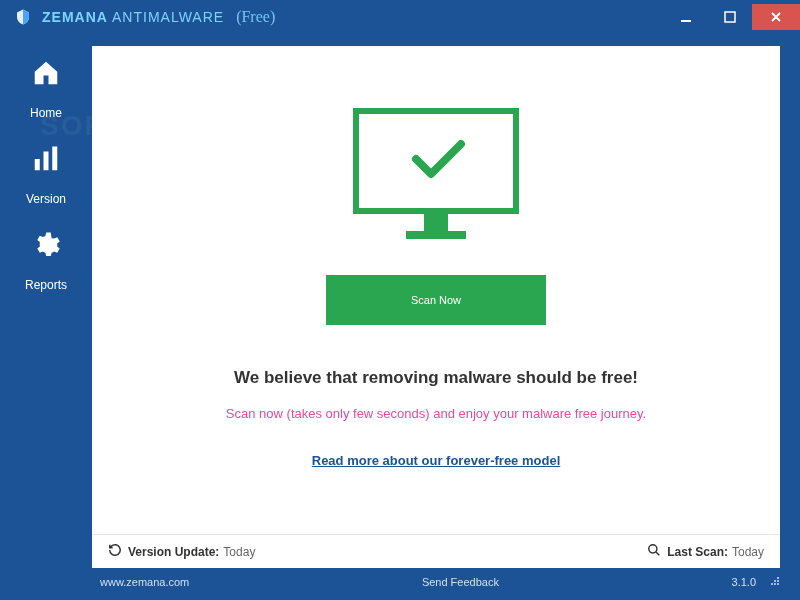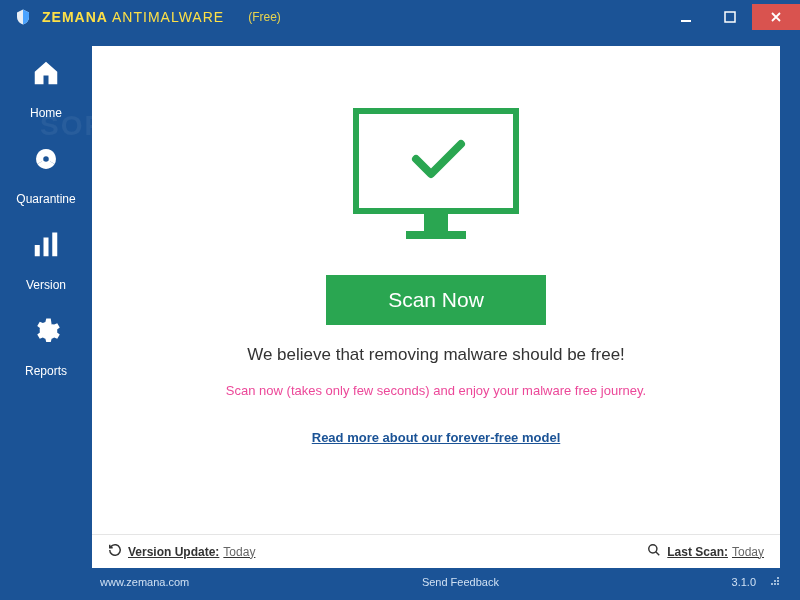--- a/index.html
+++ b/index.html
@@ -1,35 +1,35 @@
 <!DOCTYPE html>
 <html><head>
 <meta charset="utf-8">
 <style>
 * { margin: 0; padding: 0; box-sizing: border-box; }
 body { font-family: "Segoe UI", Arial, sans-serif; width: 800px; height: 600px; overflow: hidden; background: #1b5396; }
-.titlebar { height: 34px; background: #1b5396; display: flex; align-items: center; padding-left: 14px; color: #fde047; }
+.titlebar { height: 34px; background: #1b5396; display: flex; align-items: center; padding-left: 14px; color: #7dd3fc; }
 .titlebar .logo { width: 18px; height: 18px; margin-right: 10px; }
 .titlebar .title { font-size: 14px; letter-spacing: 1px; }
 .titlebar .title b { font-weight: 600; }
-.titlebar .edition { font-size: 12px; margin-left: 24px; opacity: .9; }
+.titlebar .edition { font-size: 16px; margin-left: 12px; opacity: .9; font-family: Liberation Serif, serif; }
 .titlebar .spacer { flex: 1; }
 .winbtn { width: 44px; height: 26px; display: flex; align-items: center; justify-content: center; color: #fff; cursor: pointer; }
 .winbtn.close { background: #d9534f; width: 48px; }
 .content { display: flex; height: calc(600px - 34px - 24px); }
 .sidebar { width: 92px; padding-top: 22px; display: flex; flex-direction: column; align-items: center; gap: 22px; }
 .nav-item { display: flex; flex-direction: column; align-items: center; gap: 16px; color: #fff; font-size: 12px; cursor: pointer; }
 .nav-item .icon { width: 34px; height: 34px; display: flex; align-items: center; justify-content: center; }
 .main { flex: 1; margin: 12px 20px 8px 0; background: #fff; position: relative; display: flex; flex-direction: column; align-items: center; }
 .monitor { margin-top: 55px; }
-.scan-btn { margin-top: 20px; width: 220px; height: 50px; background: #2aa651; color: #fff; font-size: 21px; border: none; cursor: pointer; display: flex; align-items: center; justify-content: center; }
-.headline { margin-top: 20px; font-size: 17px; font-weight: 400; color: #333; }
+.scan-btn { margin-top: 20px; width: 220px; height: 50px; background: #2aa651; color: #fff; font-size: 11px; border: none; cursor: pointer; display: flex; align-items: center; justify-content: center; }
+.headline { margin-top: 43px; font-size: 17px; font-weight: 700; color: #333; }
 .subtext { margin-top: 18px; font-size: 13px; color: #ec4899; }
 .readmore { margin-top: 32px; font-size: 13px; color: #1b5396; text-decoration: underline; cursor: pointer; font-weight: 600; }
-.statusbar { position: absolute; bottom: 0; left: 0; right: 0; height: 34px; border-top: 1px solid #e5e5e5; display: flex; align-items: center; padding: 0 16px; font-size: 12px; color: #333; text-decoration: underline; }
+.statusbar { position: absolute; bottom: 0; left: 0; right: 0; height: 34px; border-top: 1px solid #e5e5e5; display: flex; align-items: center; padding: 0 16px; font-size: 12px; color: #333; }
 .statusbar .sp { flex: 1; }
 .statusbar .lbl { font-weight: 600; margin: 0 4px 0 6px; }
 .statusbar .val { color: #666; }
 .footer { height: 24px; background: #1b5396; color: #cfe0f3; font-size: 11px; display: flex; align-items: center; padding: 0 20px 12px 100px; }
 .footer .sp { flex: 1; }
 .footer a { color: #cfe0f3; text-decoration: none; cursor: pointer; }
 .watermark { position: absolute; top: 110px; left: 40px; font-size: 28px; font-weight: 700; color: rgba(255,255,255,.06); letter-spacing: 2px; pointer-events: none; }
 </style>
 </head>
 <body>
@@ -68,32 +68,20 @@
 
 <div class="content">
   <div class="sidebar">
     <div class="nav-item">
       <span class="icon">
         <svg width="30" height="30" viewBox="0 0 24 24">
             <path d="M3 11 L12 3 L21 11 L21 21 L14 21 L14 14 L10 14 L10 21 L3 21 Z" fill="#fff"></path>
           </svg>
       </span>
       <span>Home</span>
-    </div>
-    <div class="nav-item">
-      <span class="icon">
-        <svg width="30" height="30" viewBox="0 0 24 24">
-            <circle cx="12" cy="12" r="3.2" fill="none" stroke="#fff" stroke-width="1.5"></circle>
-            <path d="M12 12 L12 4 A8 8 0 0 1 18.9 16 Z" fill="#fff"></path>
-            <path d="M12 12 L18.9 16 A8 8 0 0 1 5.1 16 Z" fill="#fff"></path>
-            <path d="M12 12 L5.1 16 A8 8 0 0 1 12 4 Z" fill="#fff"></path>
-            <circle cx="12" cy="12" r="2.2" fill="#1b5396"></circle>
-          </svg>
-      </span>
-      <span>Quarantine</span>
     </div>
     <div class="nav-item">
       <span class="icon">
         <svg width="30" height="30" viewBox="0 0 24 24" fill="#fff">
             <rect x="3" y="12" width="4" height="9"></rect>
             <rect x="10" y="6" width="4" height="15"></rect>
             <rect x="17" y="2" width="4" height="19"></rect>
           </svg>
       </span>
       <span>Version</span>

